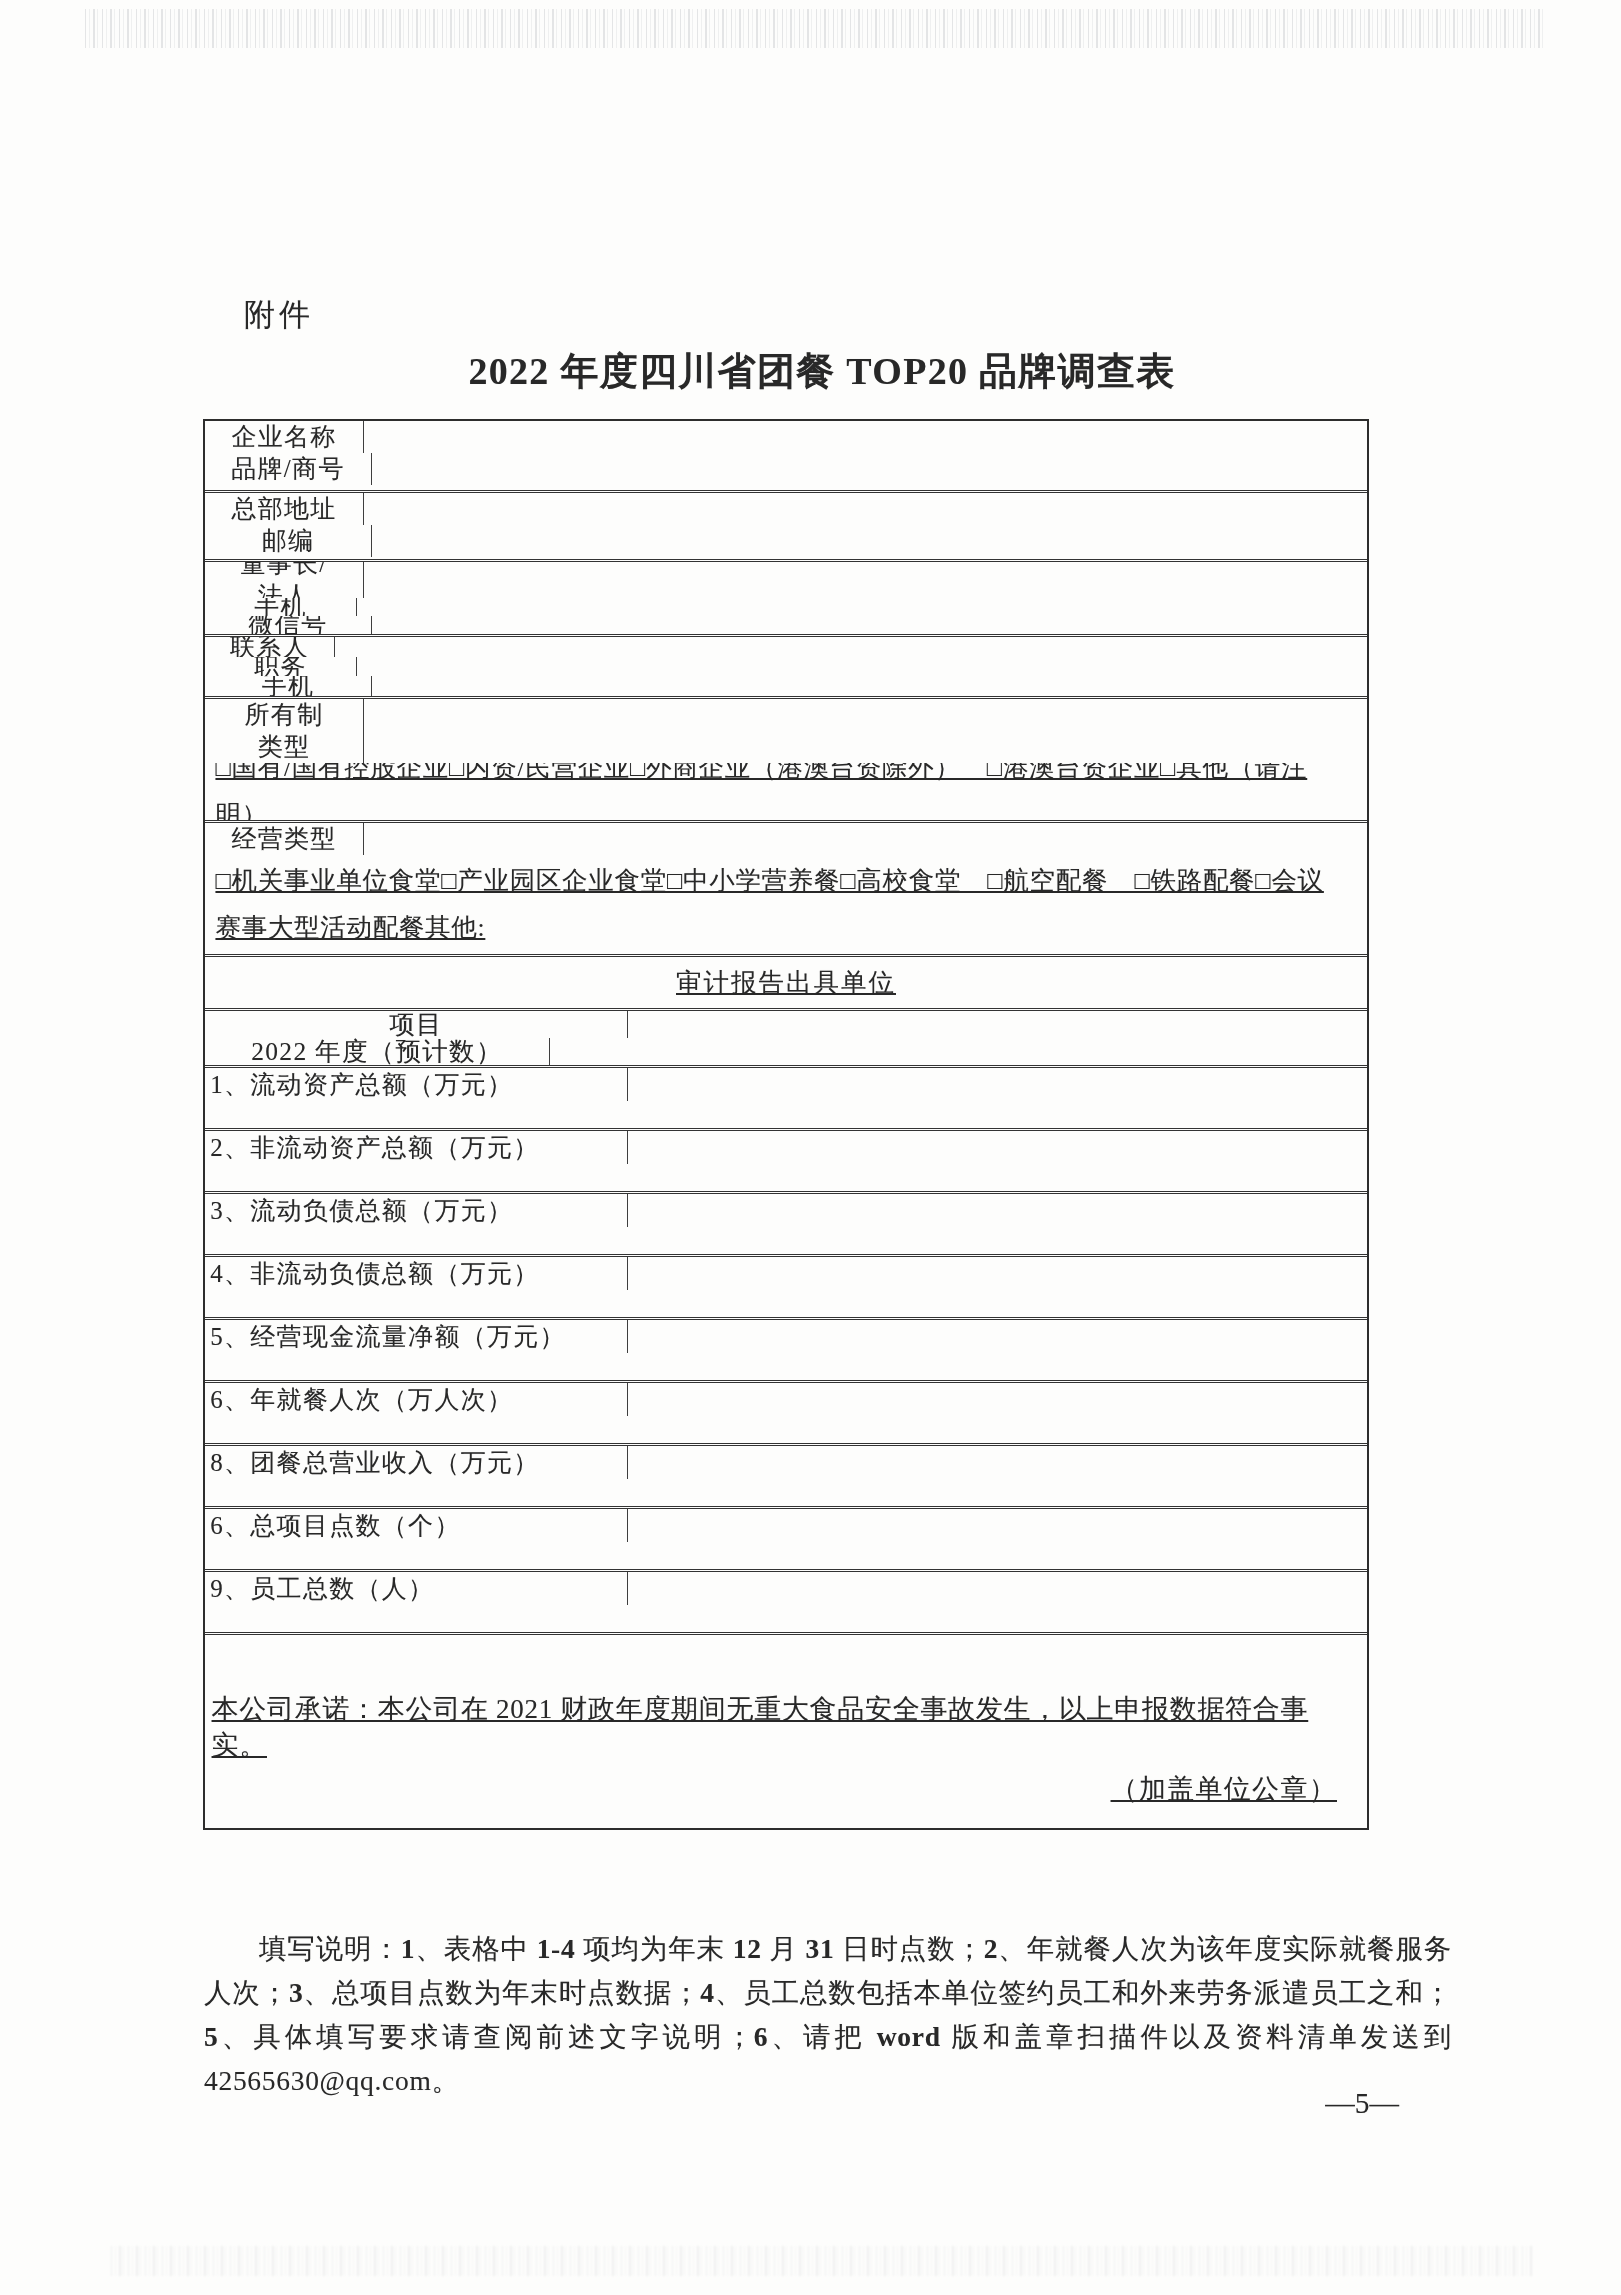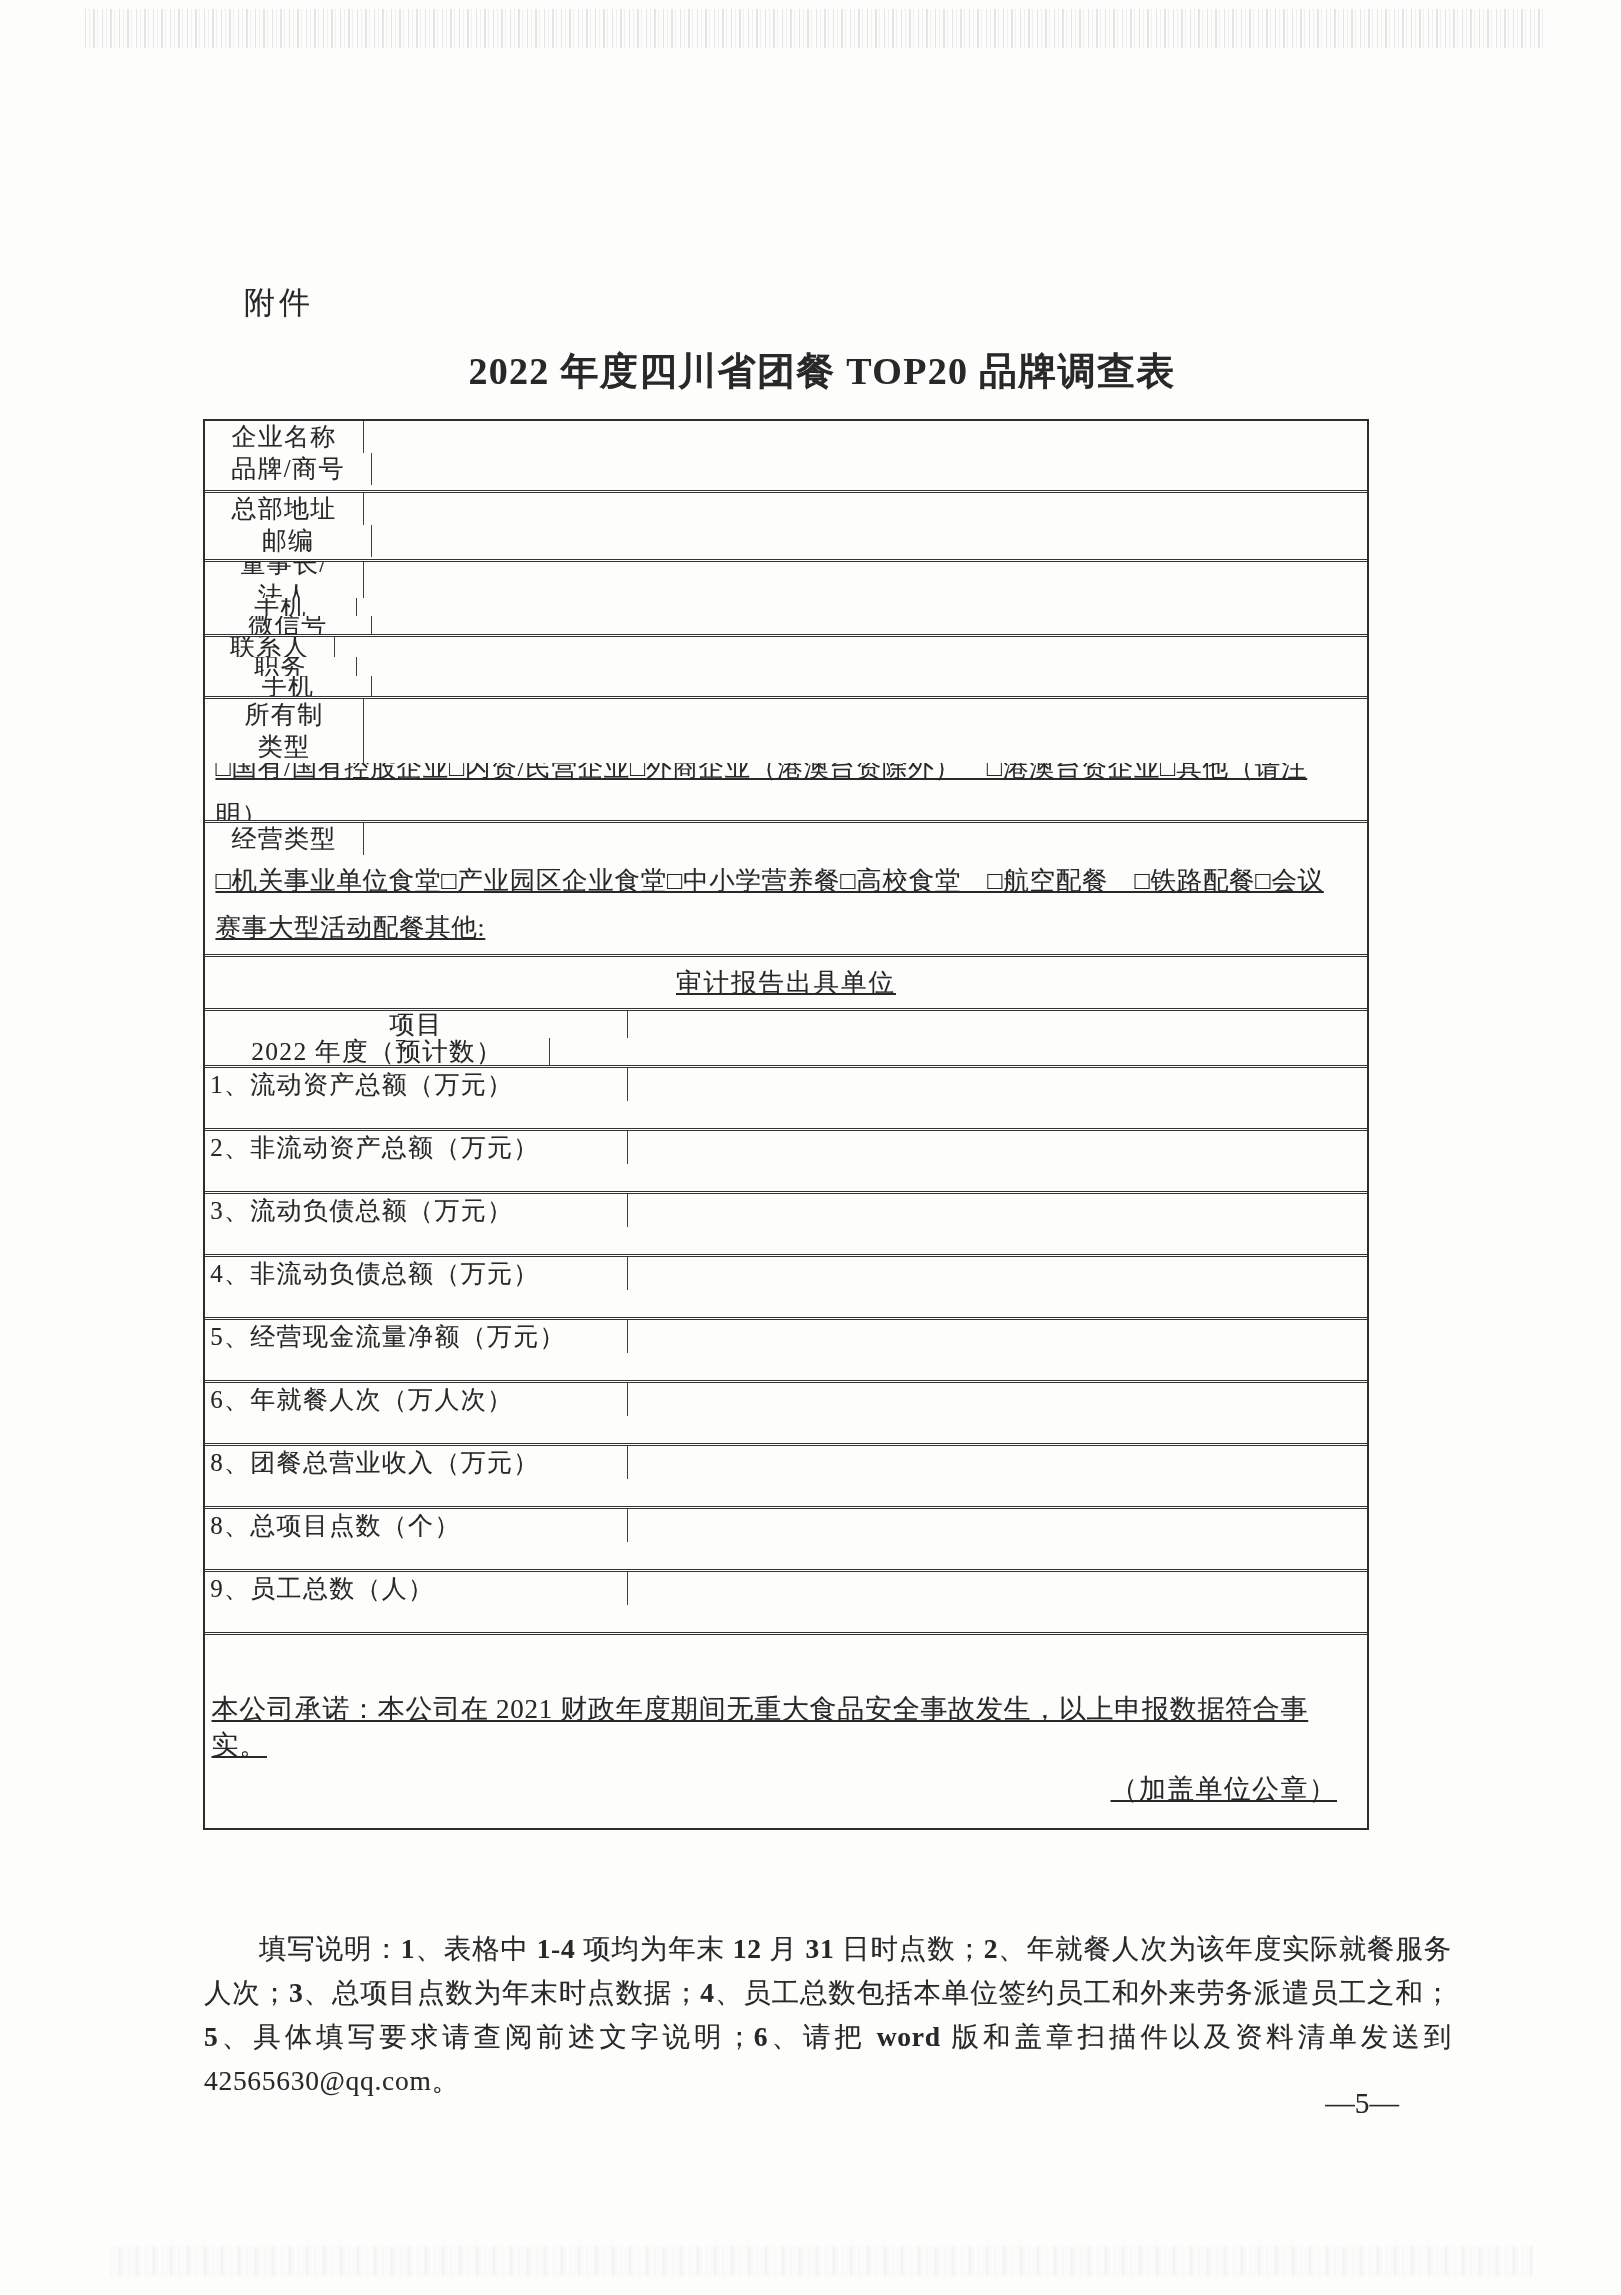--- a/index.html
+++ b/index.html
@@ -10,21 +10,21 @@
     color:#282828;
     text-shadow:0 0 0.7px rgba(30,30,30,.25);
   }
   
   .scan-noise { position:absolute; pointer-events:none;
     background:repeating-linear-gradient(90deg, rgba(80,86,100,.55) 0 1.3px, rgba(80,86,100,0) 1.3px 3.9px,
       rgba(80,86,100,.3) 3.9px 4.6px, rgba(80,86,100,0) 4.6px 8.5px); }
   .scan-noise-top { left:85px; top:9.2px; width:1461px; height:39px; opacity:.26; filter:blur(0.7px); }
   .scan-noise-bottom { left:111px; top:2246px; width:1422px; height:30px; opacity:.16; filter:blur(0.9px); }
 
-  .attachment { position:absolute; left:244px; top:282px; font-size:31px; letter-spacing:3.9px; }
+  .attachment { position:absolute; left:244px; top:294px; font-size:31px; letter-spacing:3.9px; }
   .title { position:absolute; left:203px; top:346px; width:1166px; text-align:center; text-indent:72px;
     font-size:38px; font-weight:bold; letter-spacing:1.3px; white-space:nowrap; }
 
   .tbl { position:absolute; left:203px; top:419px; width:1166px; border:2.6px solid #2d2d2d; box-sizing:border-box; }
   .row { display:flex; border-bottom:3.3px double #333;flex-direction:column; }
   .row:last-child { border-bottom:none; }
   .cell { box-sizing:border-box; border-right:1.3px solid #3e3e3e; display:flex;
     align-items:center; justify-content:center; font-size:25px; overflow:hidden; }
   .cell:last-child { border-right:none; }
   .flex1 { flex:1;text-decoration:underline; }
@@ -150,21 +150,21 @@
       <div class="cell fin-label" style="width:423px">6、年就餐人次（万人次）</div>
       <div class="cell" style="width:345px"></div>
       <div class="cell flex1"></div>
     </div>
     <div class="row" style="height:60px">
       <div class="cell fin-label" style="width:423px">8、团餐总营业收入（万元）</div>
       <div class="cell" style="width:345px"></div>
       <div class="cell flex1"></div>
     </div>
     <div class="row" style="height:60px">
-      <div class="cell fin-label" style="width:423px">8、总项目点数（个）</div>
+      <div class="cell fin-label" style="width:423px">6、总项目点数（个）</div>
       <div class="cell" style="width:345px"></div>
       <div class="cell flex1"></div>
     </div>
     <div class="row" style="height:60px">
       <div class="cell fin-label" style="width:423px">9、员工总数（人）</div>
       <div class="cell" style="width:345px"></div>
       <div class="cell flex1"></div>
     </div>
 
     <div class="row" style="height:193px">

